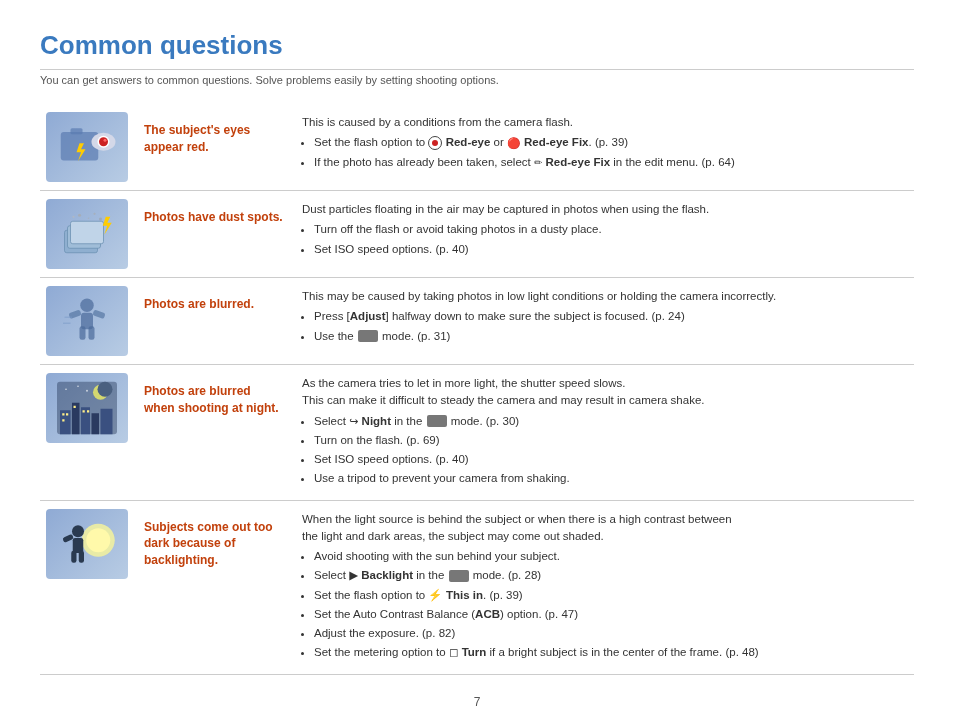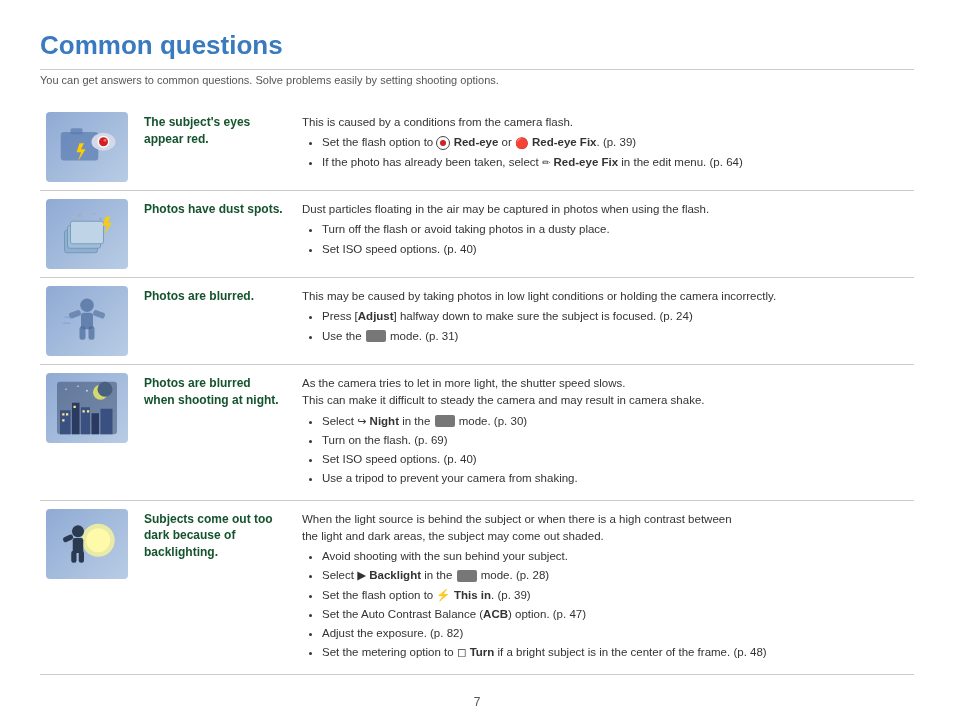--- a/index.html
+++ b/index.html
@@ -53,33 +53,34 @@
     .icon-img svg {
       width: 60px;
       height: 60px;
     }
     .problem-cell {
       width: 160px;
       padding: 10px 10px;
       vertical-align: top;
     }
     .problem-title {
-      color: #14532d;
+      color: #c2410c;
       font-size: 12px;
       font-weight: bold;
       line-height: 1.4;
+      margin-top: 8px;
     }
     .solution-cell {
       font-size: 11.5px;
       color: #333;
       line-height: 1.5;
       vertical-align: top;
     }
     .solution-cell ul {
-      margin-left: 20px;
+      margin-left: 12px;
       margin-top: 3px;
     }
     .solution-cell ul li {
       margin-bottom: 2px;
     }
     .bold { font-weight: bold; }
     .page-number {
       text-align: center;
       margin-top: 20px;
       font-size: 12px;

